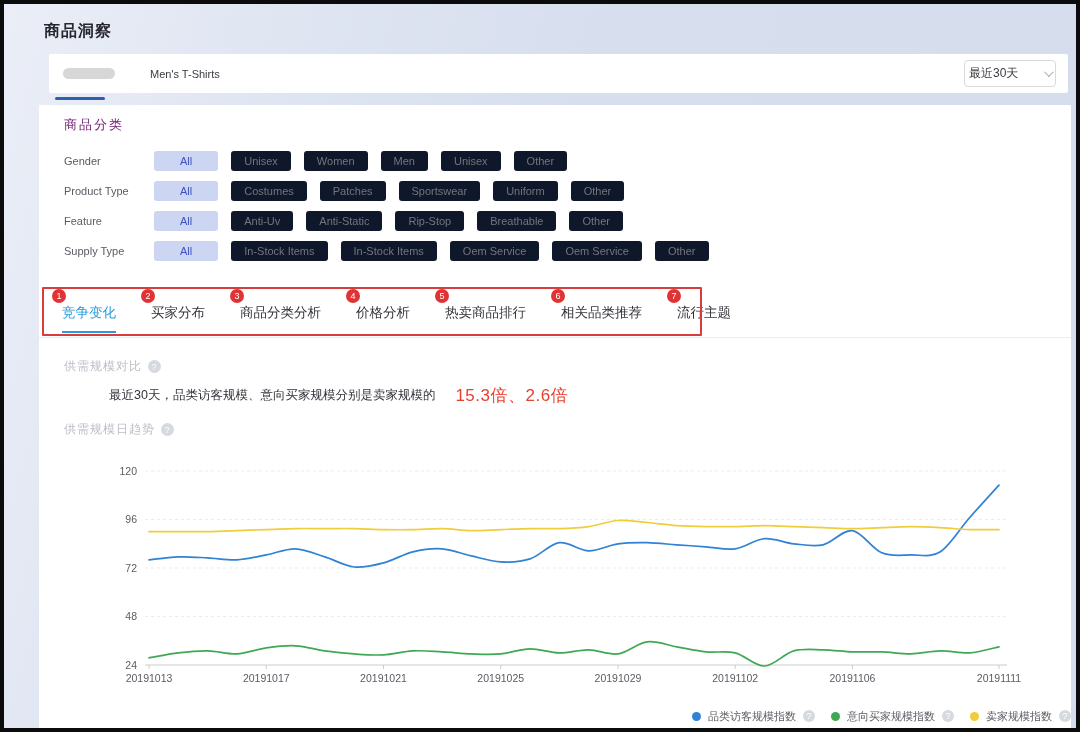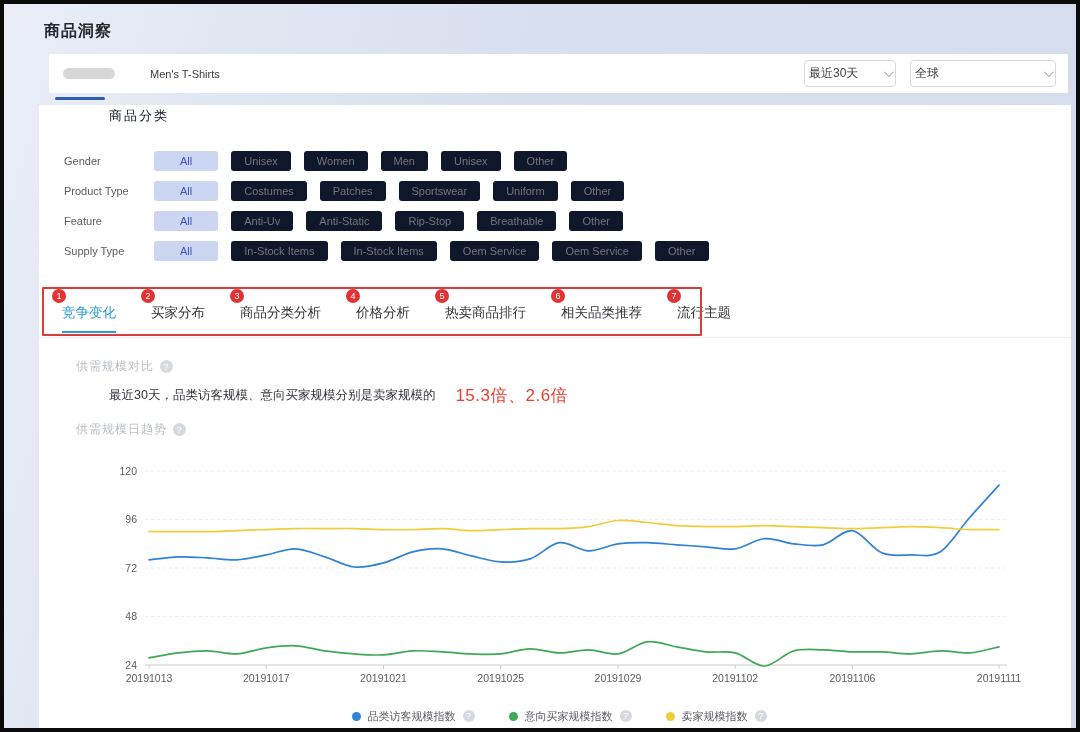--- a/index.html
+++ b/index.html
@@ -55,22 +55,22 @@
     margin-left: auto; width: 7px; height: 7px;
     border-right: 1.4px solid #a6acb8; border-bottom: 1.4px solid #a6acb8;
     transform: rotate(45deg) translateY(-2px);
   }
   
   .card {
     position: absolute; left: 35px; right: 5px; top: 101px; bottom: 0;
     background: #ffffff;
   }
   .sec-heading {
-    position: absolute; left: 25px; top: 2px;
-    font-size: 13px; color: #0f172a; letter-spacing: 2px; margin-left: 45px;
+    position: absolute; left: 25px; top: 11px;
+    font-size: 13px; color: #701a75; letter-spacing: 2px;
   }
   .filters { position: absolute; left: 25px; top: 41px; }
   .f-row { height: 30px; display: flex; align-items: center; }
   .f-label { width: 90px; font-size: 11px; color: #5b5b63; }
   .pill {
     font-size: 11px; color: #75757d; background: #0f172a;
     padding: 4px 13px; border-radius: 3px; margin-right: 13px;
     cursor: pointer; white-space: nowrap;
   }
   .pill.sel { background: #ccd5f2; color: #3f53c0; padding: 4px 26px; }
@@ -89,41 +89,41 @@
     padding-bottom: 9px; cursor: pointer; white-space: nowrap;
   }
   .tab.active { color: #2a9bd8; border-bottom: 2px solid #2a9bd8; }
   .badge {
     position: absolute; top: -15px; left: -10px; width: 14px; height: 14px;
     border-radius: 50%; background: #e03434; color: #fff; font-size: 9px;
     display: flex; align-items: center; justify-content: center;
   }
   
   .muted-title {
-    position: absolute; left: 37px;
+    position: absolute; left: 25px;
     font-size: 12px; color: #babec7; letter-spacing: 1px;
     display: flex; align-items: center; gap: 6px;
   }
   .muted-title.t1 { top: 253px; }
   .muted-title.t2 { top: 316px; }
   .help {
     width: 13px; height: 13px; border-radius: 50%; background: #d6d9df;
     color: #fff; font-size: 9px; display: inline-flex;
     align-items: center; justify-content: center; cursor: pointer; flex: 0 0 auto;
   }
   .summary {
     position: absolute; left: 70px; top: 279px;
     font-size: 12.5px; color: #33333b; display: flex; align-items: center;
   }
   .summary .hl { color: #e8402f; font-size: 17px; margin-left: 20px; letter-spacing: 0.5px; }
   
   .chart-wrap { position: absolute; left: 30px; top: 340px; width: 1000px; height: 248px; }
   .legend {
     position: absolute; left: 8px; right: 0; top: 601px; height: 20px;
-    display: flex; align-items: center; justify-content: center; gap: 34px;
+    display: flex; align-items: center; justify-content: flex-end; gap: 16px;
   }
   .litem { display: flex; align-items: center; gap: 7px; cursor: pointer; }
   .ldot { width: 9px; height: 9px; border-radius: 50%; }
   .llabel { font-size: 11px; color: #5b5b63; }
   .legend .help { width: 12px; height: 12px; }
 </style>
 </head>
 <body>
 
 <div class="viewport">
@@ -131,24 +131,20 @@
   <div class="page-title">商品洞察</div>
 
 
   <div class="cat-strip">
     <div class="redacted-pill"></div>
     <div class="ink-bar"></div>
     <div class="cat-label">Men's T-Shirts</div>
     <div class="selects">
       <div class="select date">
         <span>最近30天</span>
-        <span class="chevron"></span>
-      </div>
-      <div class="select region">
-        <span>全球</span>
         <span class="chevron"></span>
       </div>
     </div>
   </div>
 
   <div class="card">
     <div class="sec-heading">商品分类</div>
 
     <div class="filters">
         <div class="f-row">

